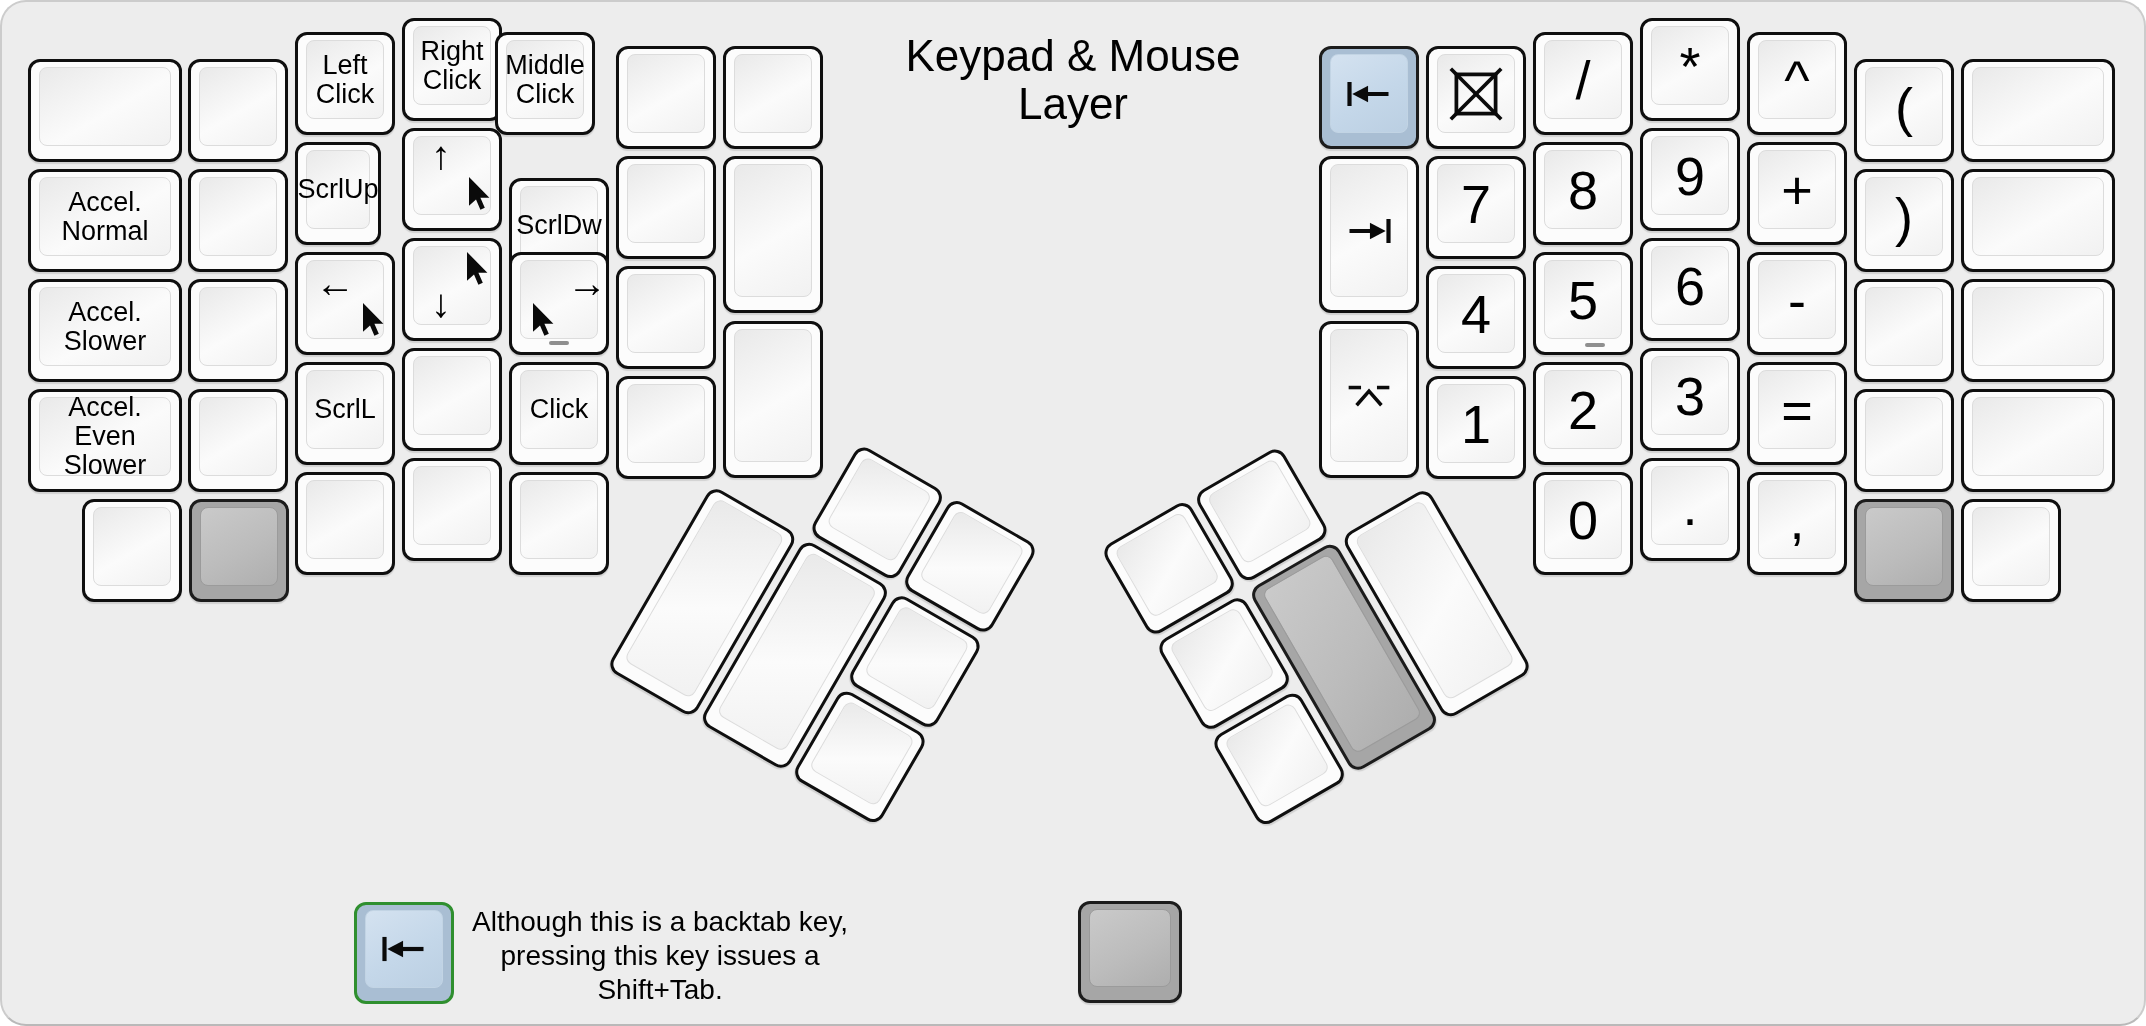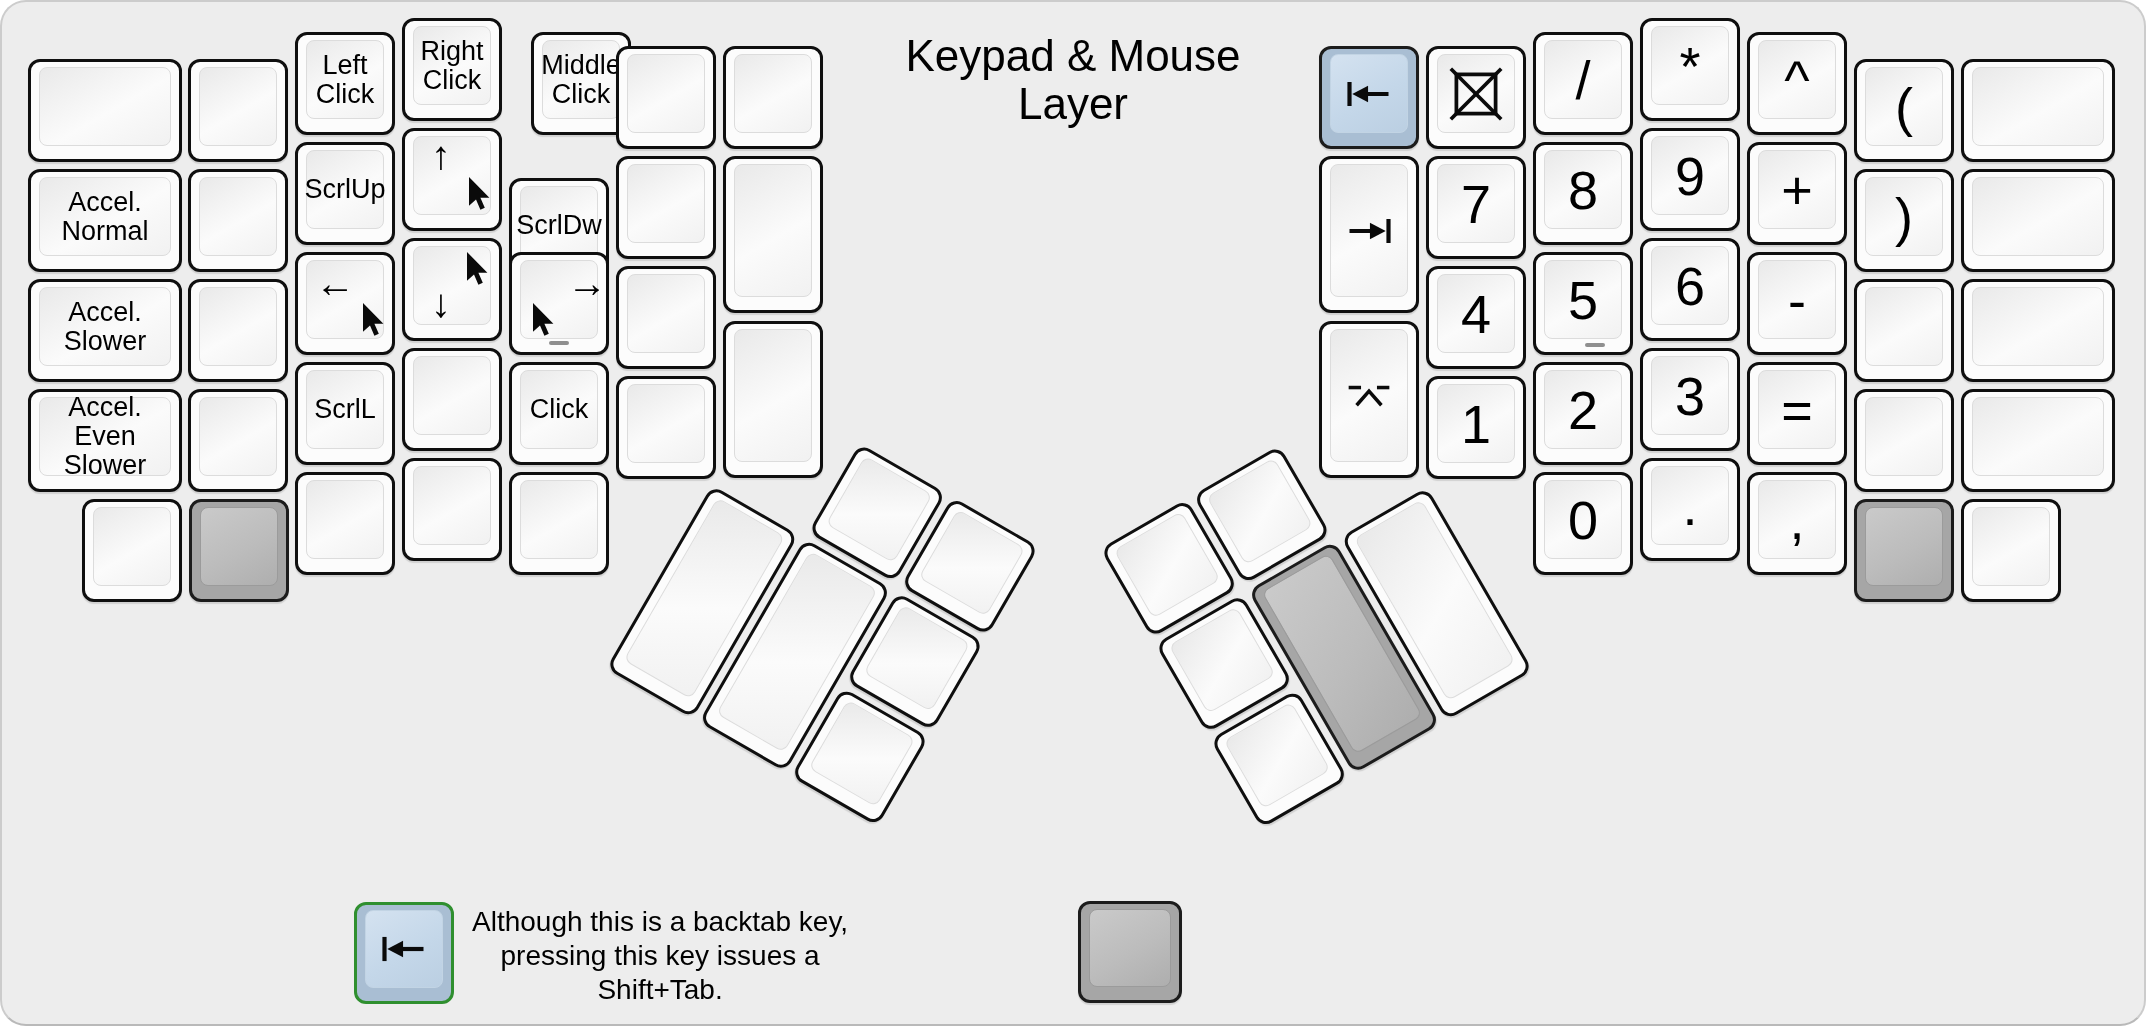--- a/index.html
+++ b/index.html
@@ -99,21 +99,21 @@
       </div>
       <div class="key white" style="left: 186px; top: 387px; width: 100px; height: 103px;">
         <div class="keytop"></div>
       </div>
       <div class="key white" style="left: 293px; top: 30px; width: 100px; height: 103px;">
         <div class="keytop">
           <span class="klabel word">Left
 Click</span>
         </div>
       </div>
-      <div class="key white" style="left: 293px; top: 140px; width: 100px; height: 103px;">
+      <div class="key white" style="left: 293px; top: 140px; width: 86px; height: 103px;">
         <div class="keytop">
           <span class="klabel word">ScrlUp</span>
         </div>
       </div>
       <div class="key white" style="left: 293px; top: 250px; width: 100px; height: 103px;">
         <div class="keytop">
           <span class="glyph" style="left: 8px; top: 2px;">←</span>
           <span class="cursor-icon" style="left: 54px; top: 42px;"><svg width="26" height="36" viewBox="0 0 13 18">
               <path d="M1,0 L1,14.4 L4.5,11.3 L6.7,16.4 L8.9,15.4 L6.7,10.4 L11.2,10.4 Z" fill="#0a0a0a"></path>
             </svg></span>
@@ -142,21 +142,21 @@
         <div class="keytop">
           <span class="glyph" style="left: 17px; top: 36px;">↓</span>
           <span class="cursor-icon" style="left: 51px; top: 5px;"><svg width="26" height="36" viewBox="0 0 13 18">
               <path d="M1,0 L1,14.4 L4.5,11.3 L6.7,16.4 L8.9,15.4 L6.7,10.4 L11.2,10.4 Z" fill="#0a0a0a"></path>
             </svg></span>
         </div>
       </div>
       <div class="key white" style="left: 400px; top: 346px; width: 100px; height: 103px;">
         <div class="keytop"></div>
       </div>
-      <div class="key white" style="left: 529px; top: 30px; width: 100px; height: 103px;">
+      <div class="key white" style="left: 493px; top: 30px; width: 100px; height: 103px;">
         <div class="keytop">
           <span class="klabel word">Middle
 Click</span>
         </div>
       </div>
       <div class="key white" style="left: 507px; top: 140px; width: 100px; height: 103px; margin-top: 36px;">
         <div class="keytop">
           <span class="klabel word">ScrlDw</span>
         </div>
       </div>

